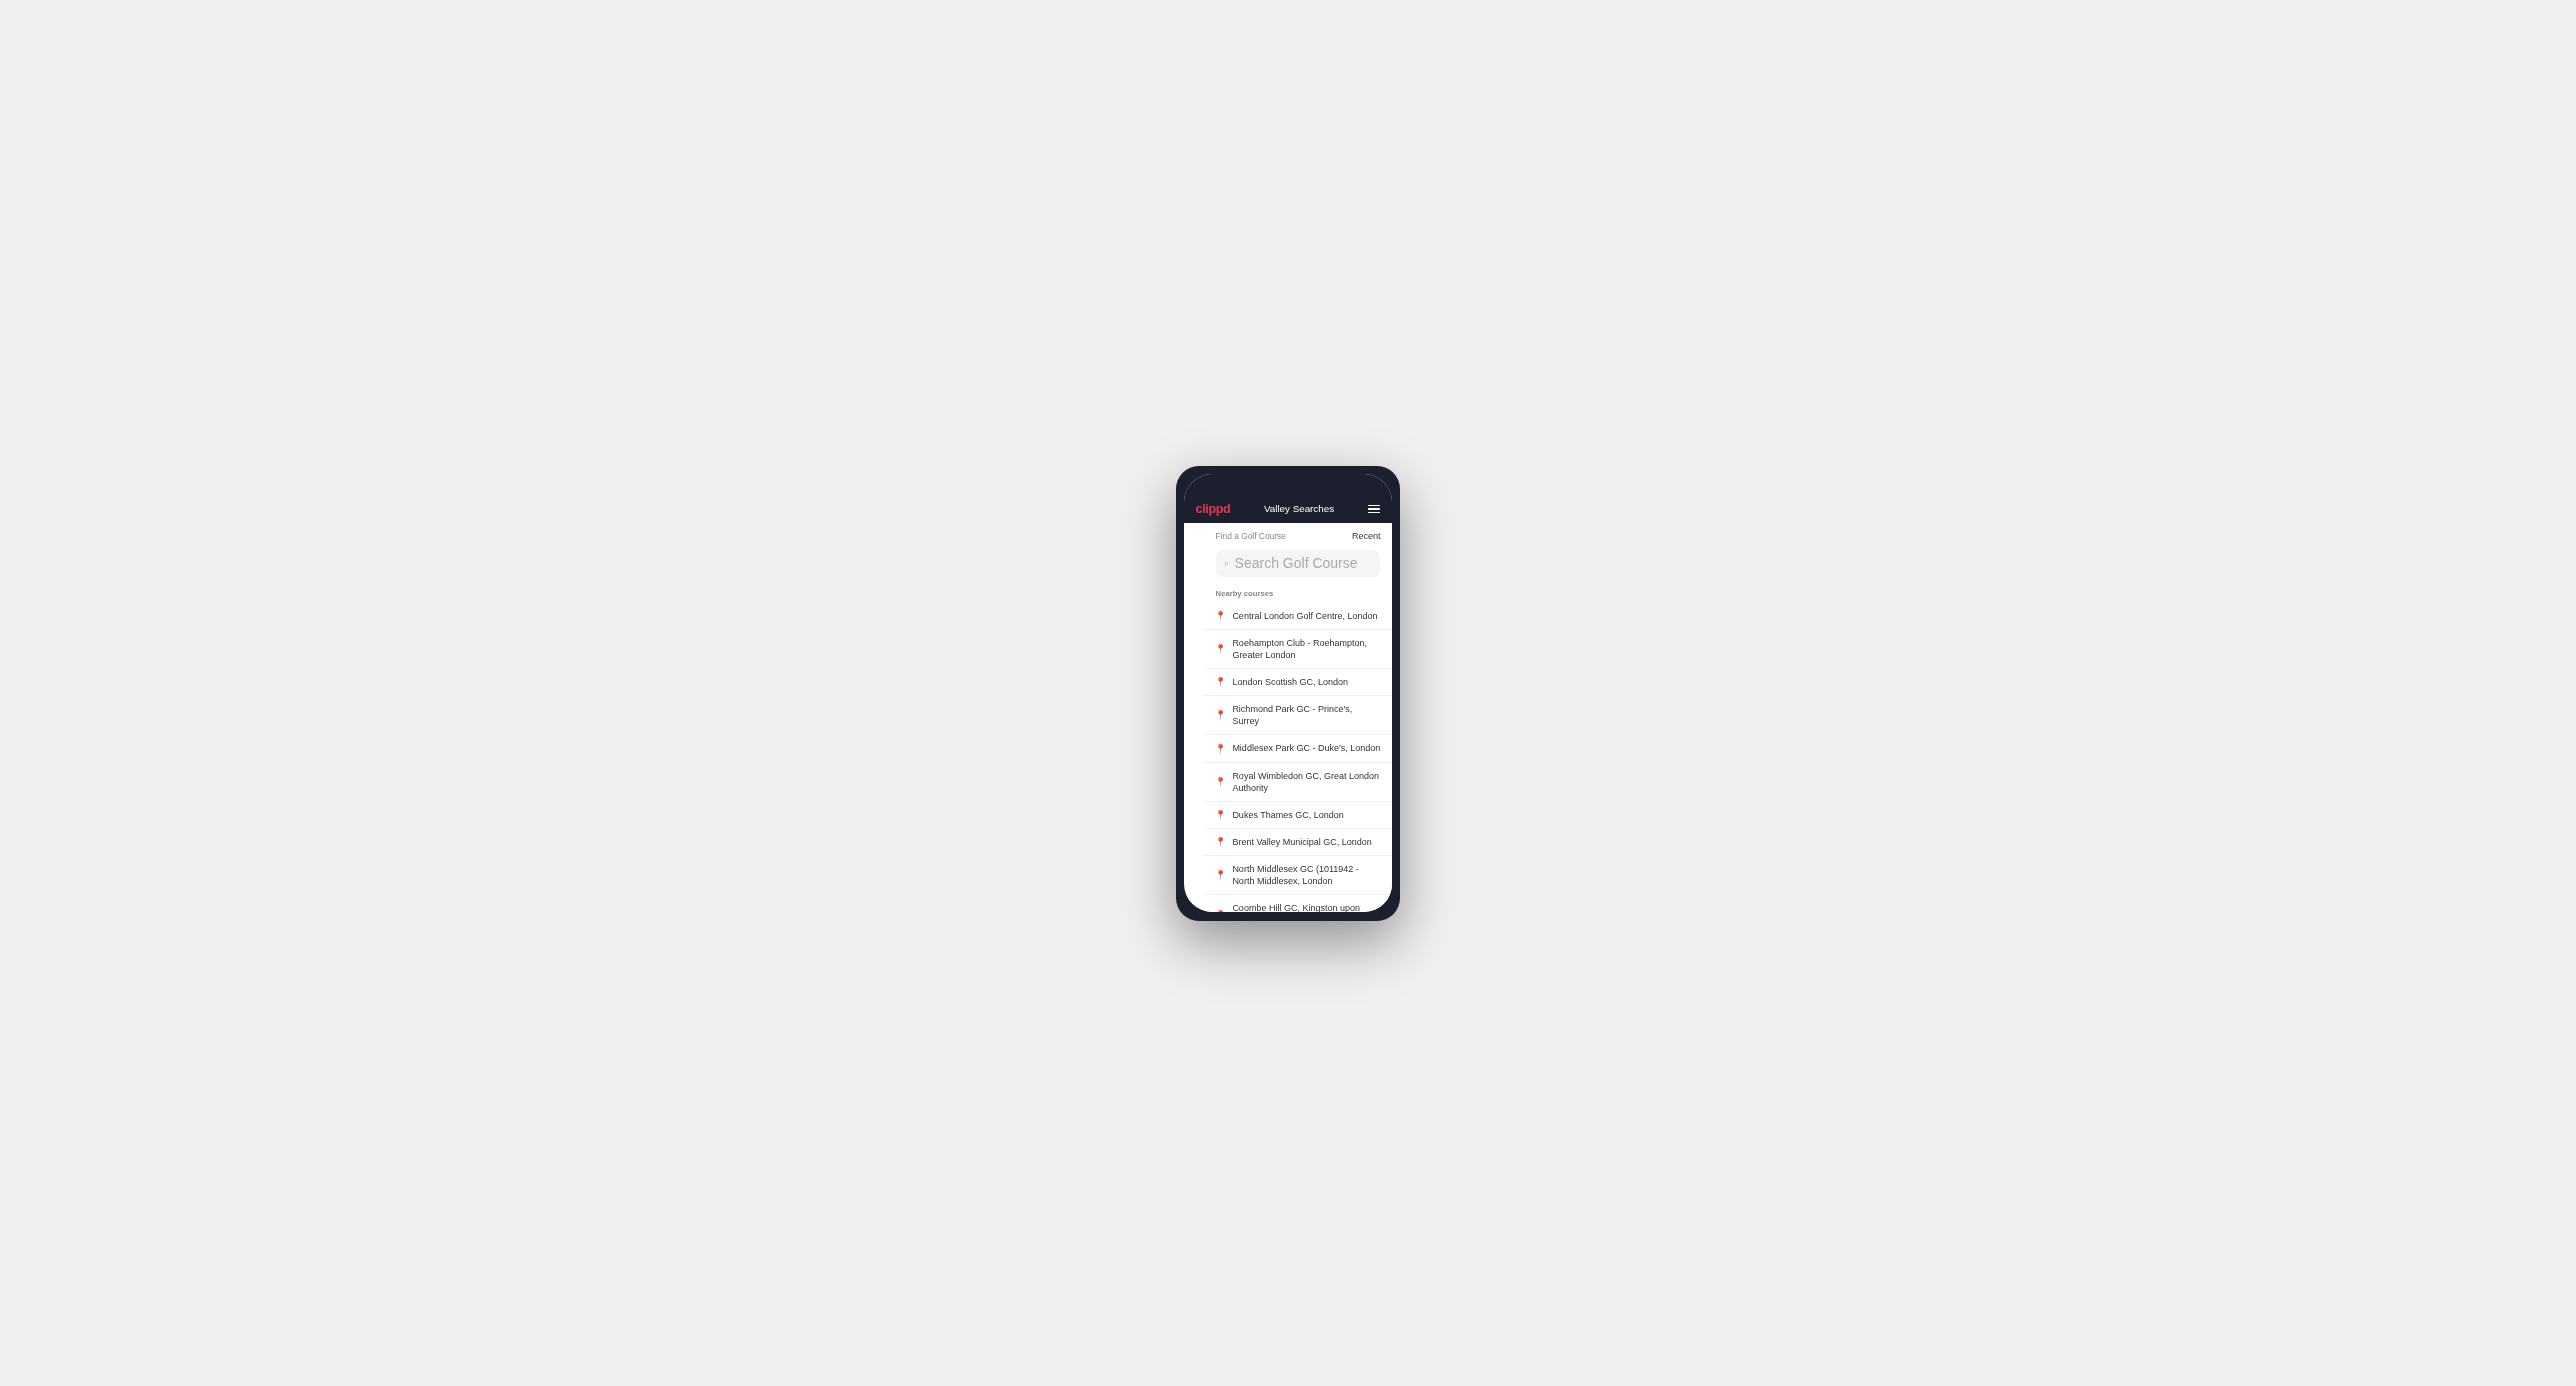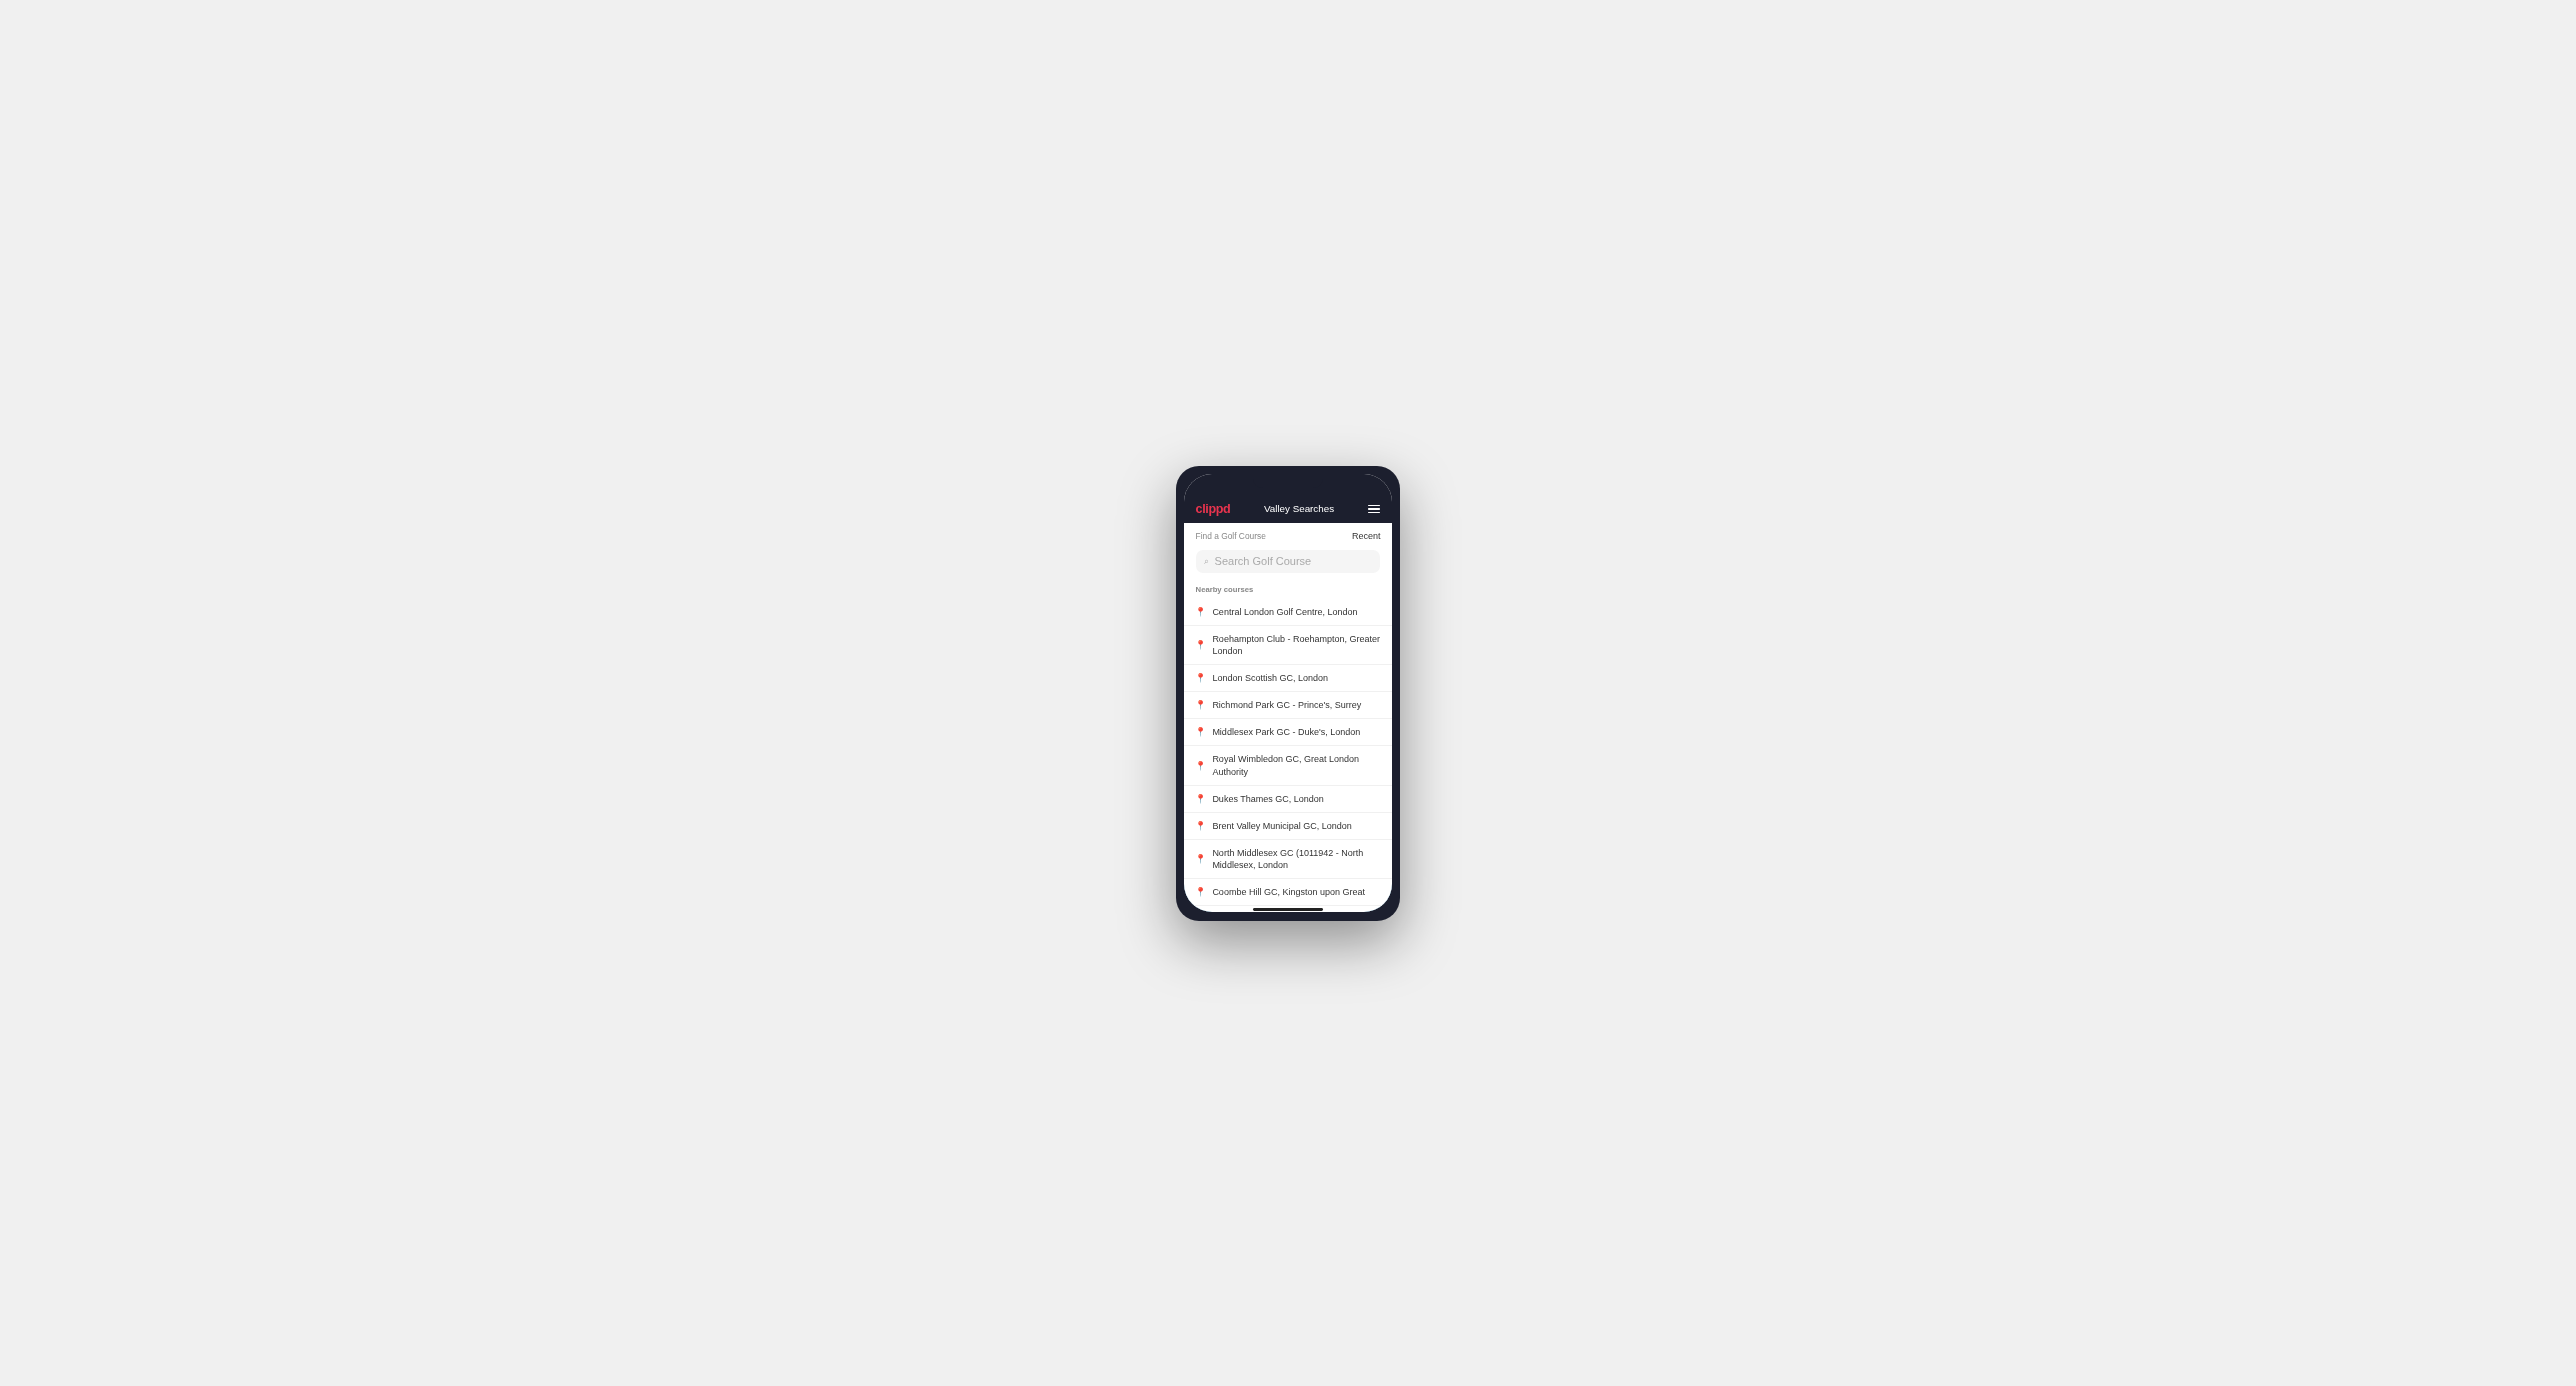--- a/index.html
+++ b/index.html
@@ -77,20 +77,21 @@
       height: 1.4px;
       background: #fff;
       border-radius: 0.7px;
     }
     .content-area {
       flex: 1;
       background: #0c4a6e;
       overflow-y: auto;
       display: flex;
       flex-direction: column;
+      margin-left: 20px;
     }
     .find-header {
       padding: 8.4px 11.2px 5.6px;
       display: flex;
       align-items: center;
       justify-content: space-between;
       background: #fff;
     }
     .find-label {
       font-size: 8.4px;
@@ -114,21 +115,21 @@
       padding: 5.6px 8.4px;
       gap: 5.6px;
     }
     .search-icon {
       color: #aaa;
       font-size: 9px;
     }
     .search-input {
       border: none;
       background: transparent;
-      font-size: 11px;
+      font-size: 14px;
       color: #333;
       outline: none;
       flex: 1;
     }
     .search-input::placeholder {
       color: #aaa;
     }
     .section-header {
       padding: 5.6px 11.2px 4.2px;
       font-size: 7.7px;

